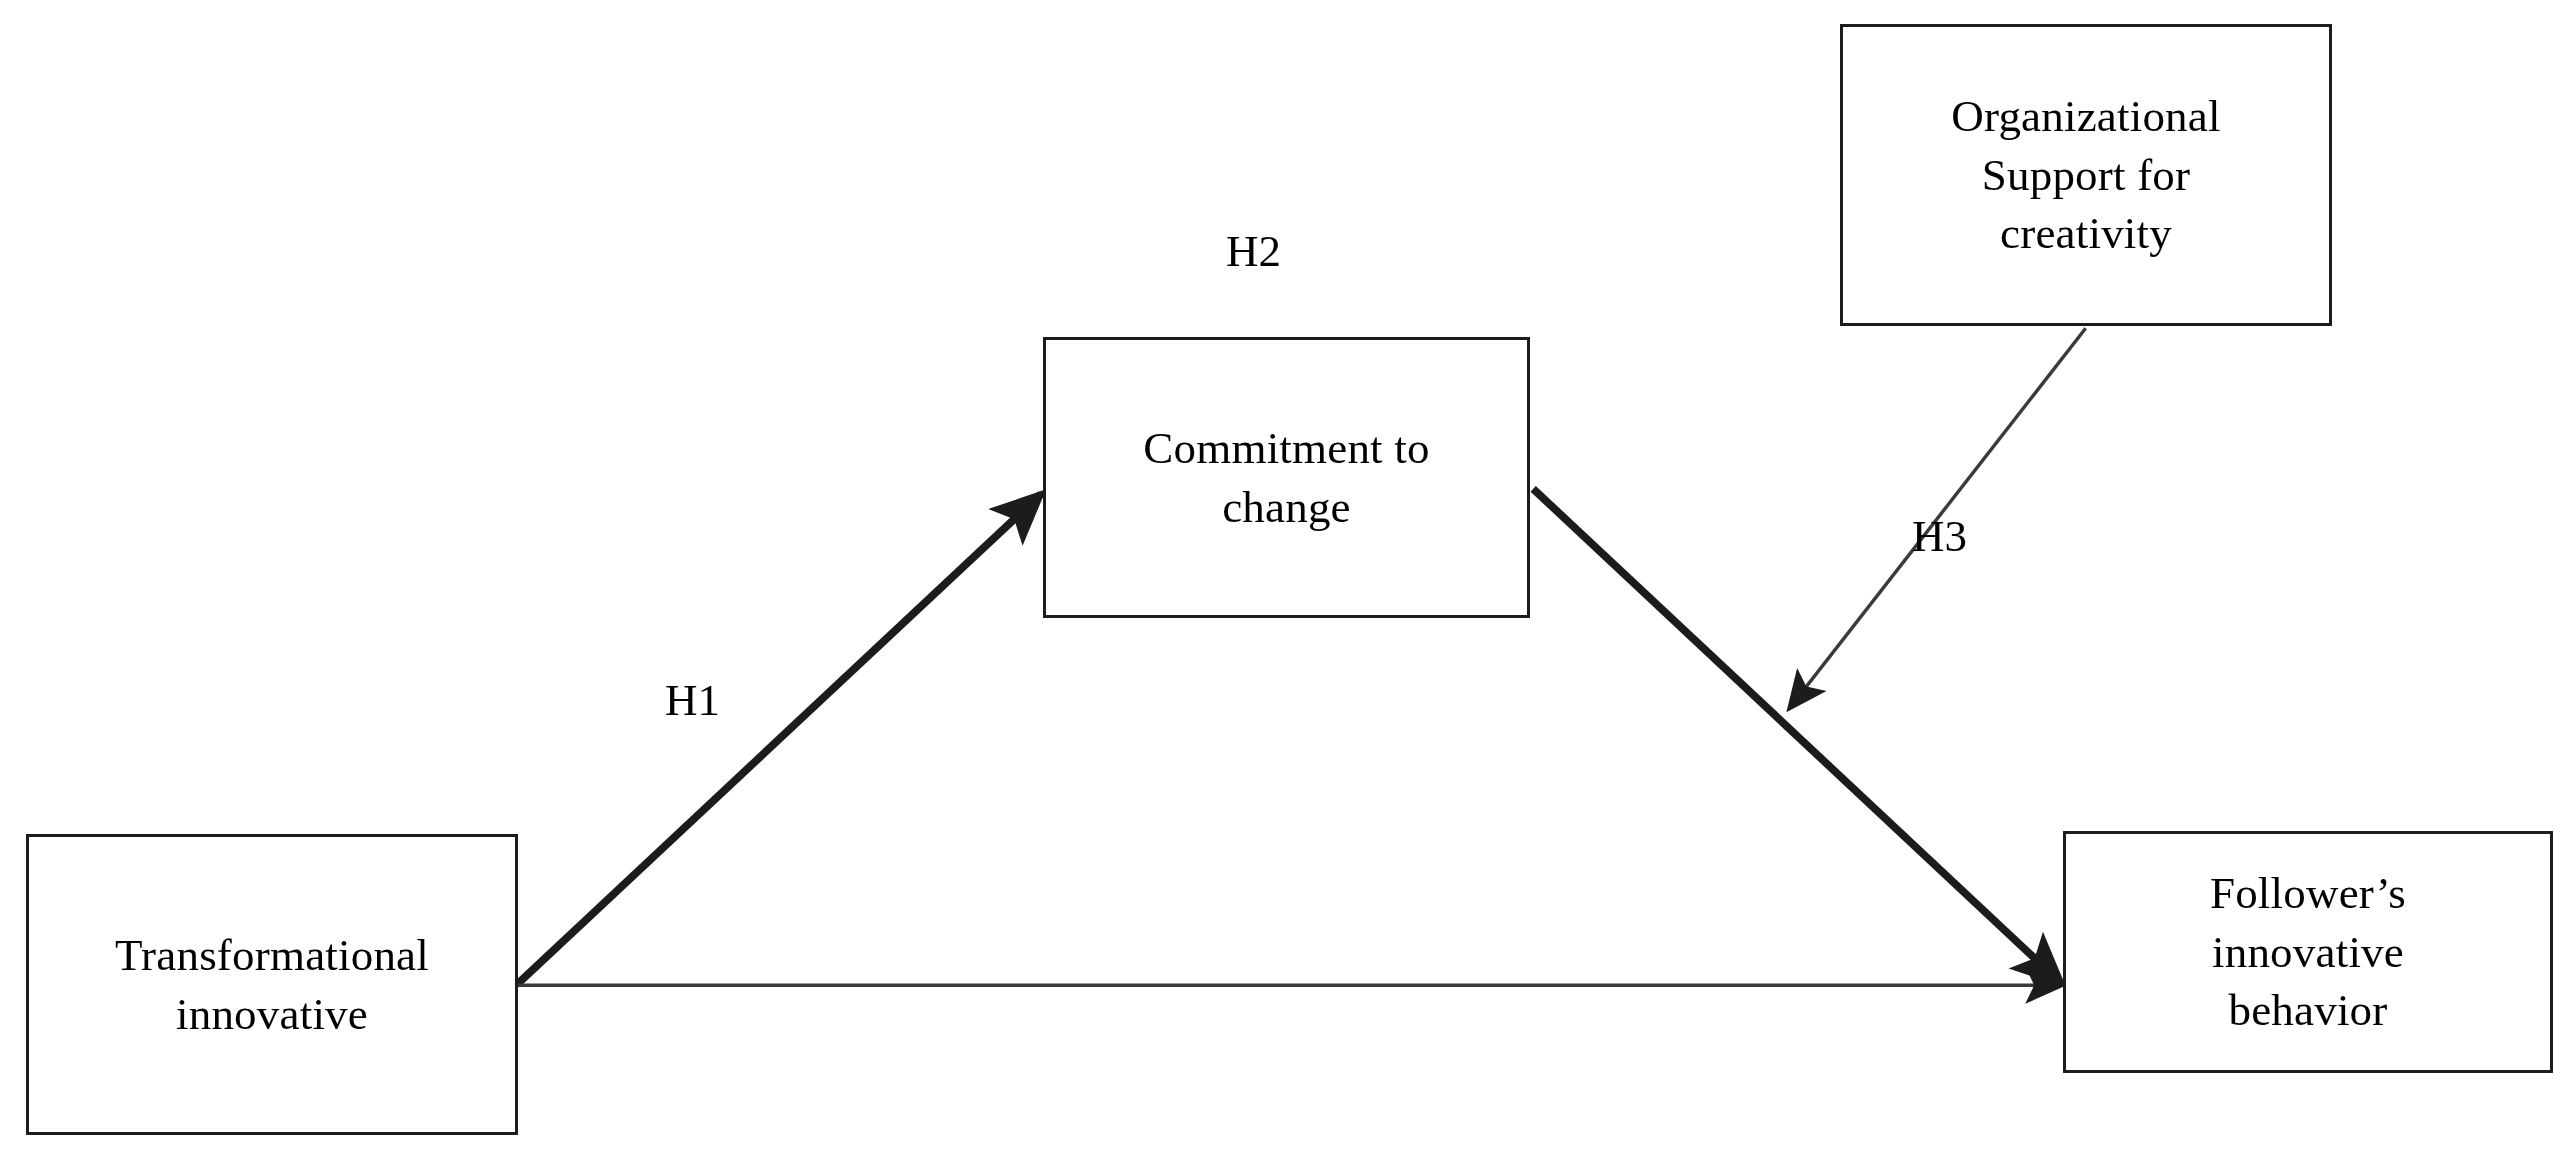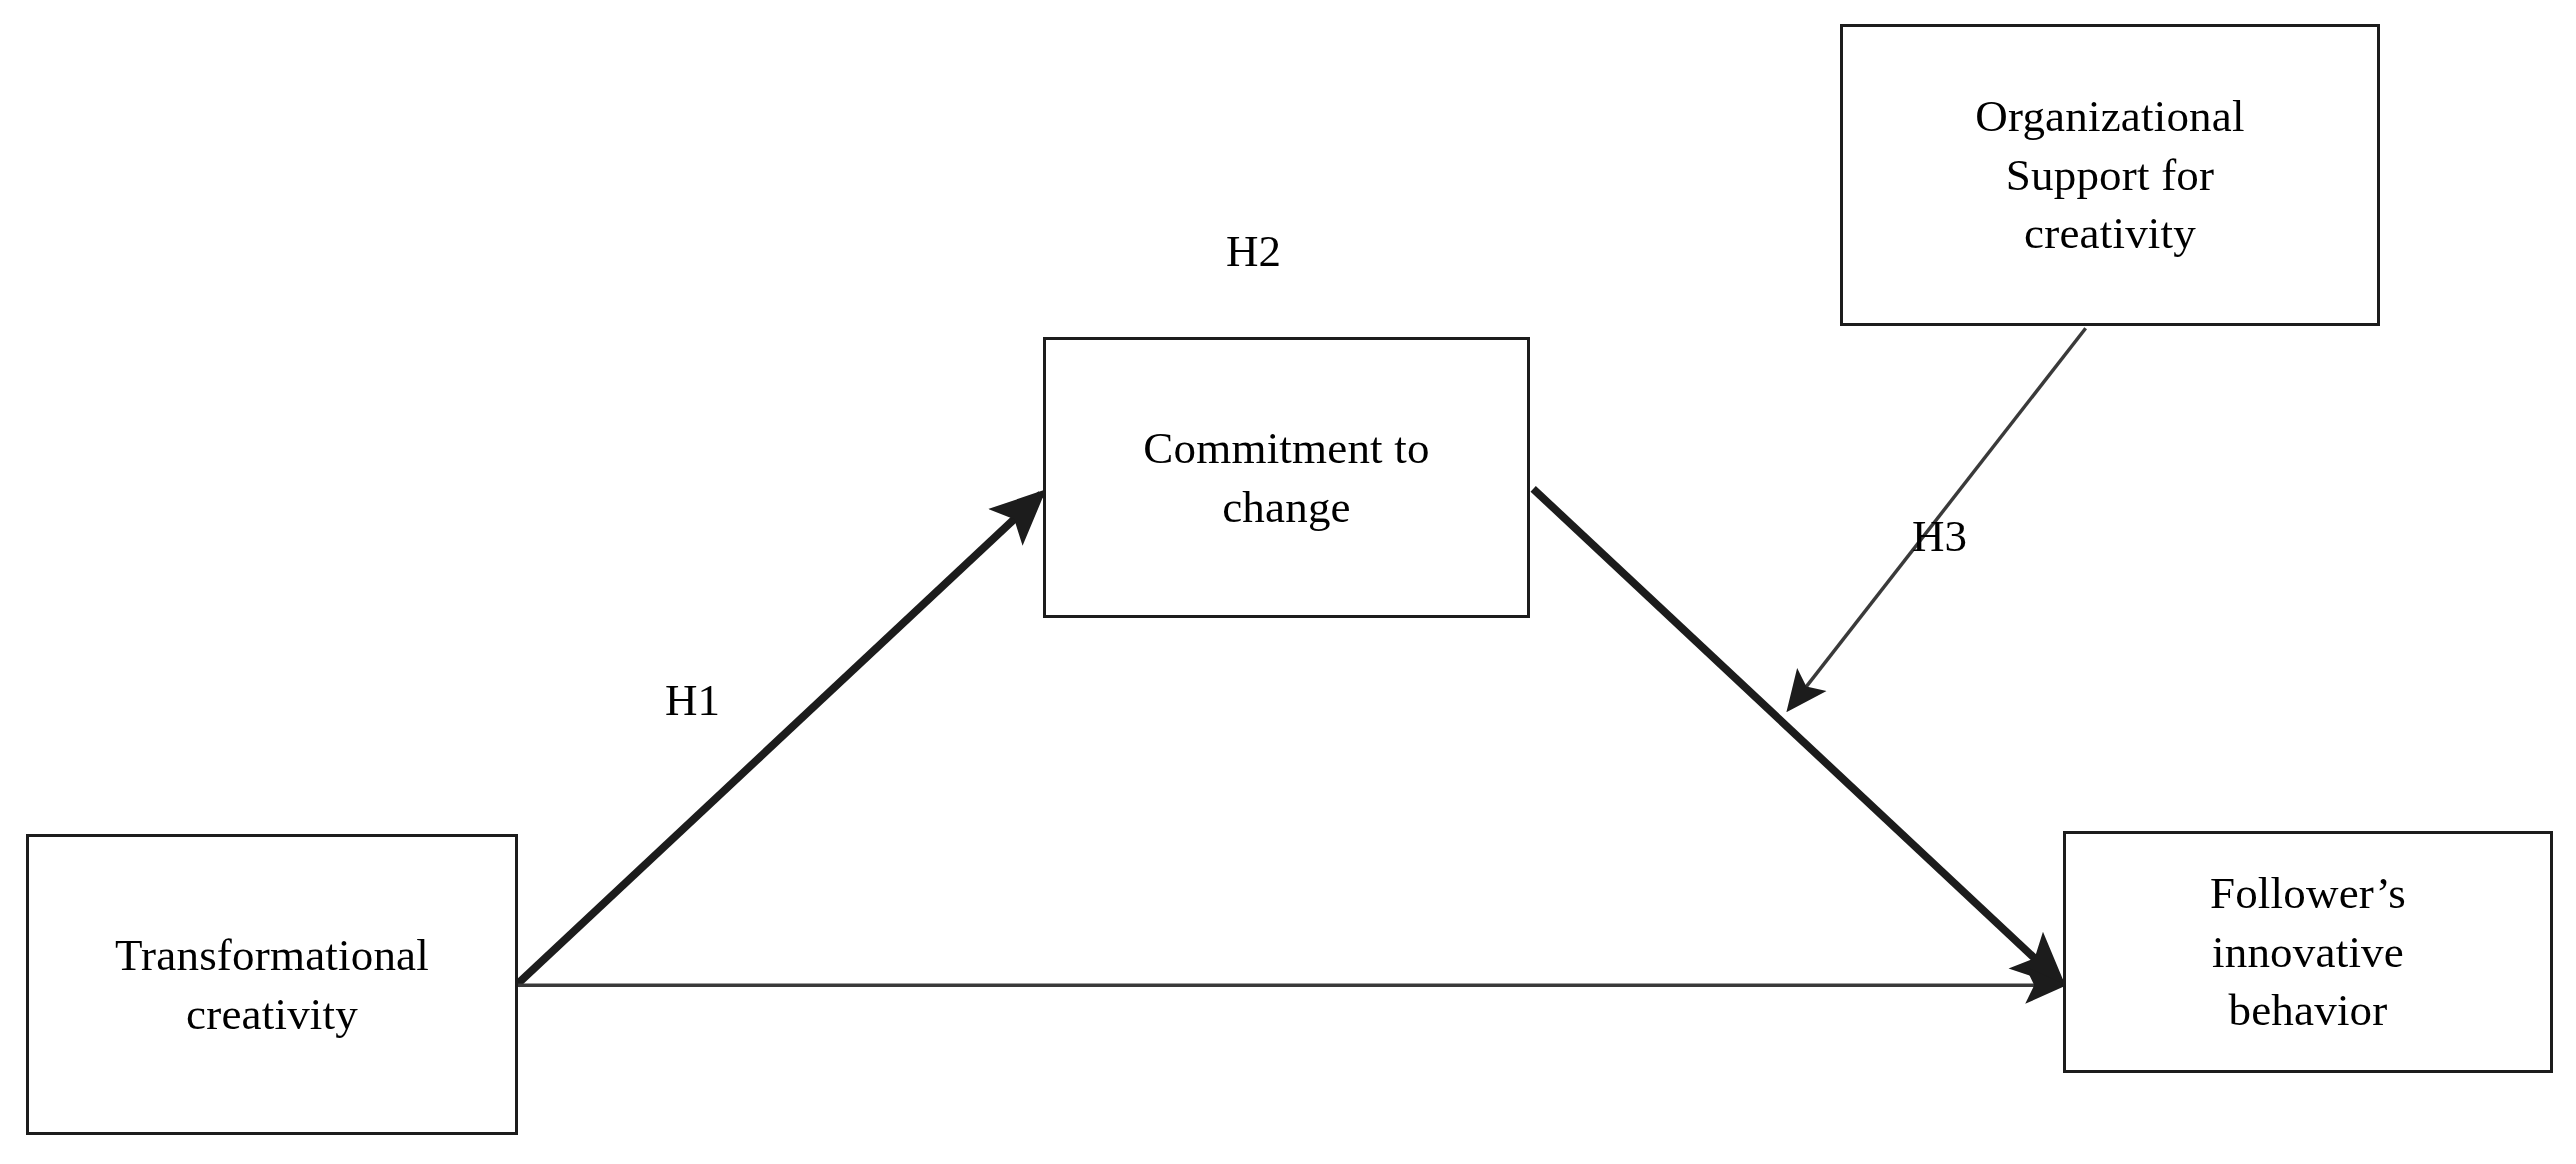--- a/index.html
+++ b/index.html
@@ -42,21 +42,21 @@
     padding: 0 22.4px;
     white-space: pre-line;
   }
   #node-transformational-leadership {
     left: 26px;  top: 834px;  width: 492px; height: 301px;
   }
   #node-commitment-to-change {
     left: 1043px; top: 337px;  width: 487px; height: 281px;
   }
   #node-organizational-support {
-    left: 1840px; top: 24px;   width: 540px; height: 302px;
+    left: 1840px; top: 24px;   width: 492px; height: 302px;
   }
   #node-follower-innovative-behavior {
     left: 2063px; top: 831px;  width: 490px; height: 242px;
   }
   .hyp-label {
     position: absolute;
     font-size: 45px;
     line-height: 1;
     z-index: 4;
     white-space: nowrap;
@@ -84,21 +84,21 @@
 
     <line x1="1776" y1="566" x2="2388" y2="1139" stroke="#1c1c1c" stroke-width="9" marker-end="url(#arrow-thick)"></line>
 
     <line x1="600" y1="1141" x2="2388" y2="1141" stroke="#3a3a3a" stroke-width="4" marker-end="url(#arrow-thin)"></line>
 
     <line x1="2416" y1="380" x2="2073" y2="820" stroke="#3a3a3a" stroke-width="4" marker-end="url(#arrow-thin)"></line>
   </svg>
 
   <div class="node" id="node-transformational-leadership">
     <span class="node-label">Transformational
-creativity</span>
+innovative</span>
   </div>
 
   <div class="node" id="node-commitment-to-change">
     <span class="node-label">Commitment  to
 change</span>
   </div>
 
   <div class="node" id="node-organizational-support">
     <span class="node-label">Organizational
 Support  for

